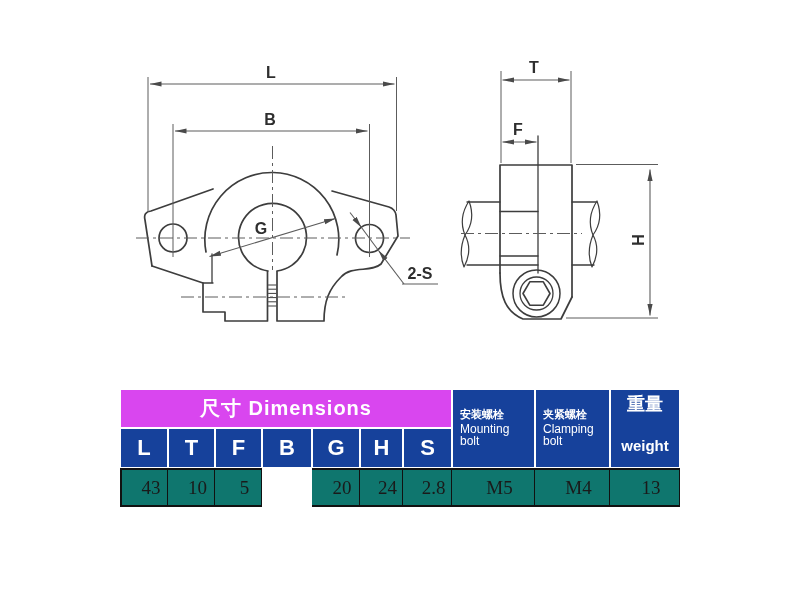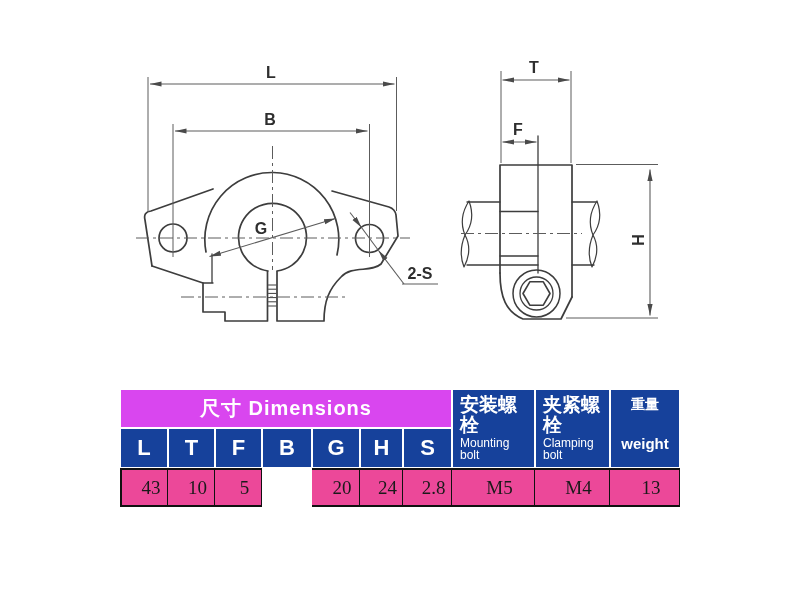--- a/index.html
+++ b/index.html
@@ -10,26 +10,26 @@
 
   
   #spec-table{position:absolute;left:120px;top:389px;width:560px;height:118px;
     display:grid;grid-template-columns:48px 47px 47px 50px 48px 43px 49px 83px 75px 70px;
     grid-template-rows:39px 40px 39px;background:#fff;box-sizing:border-box;}
   .hc{color:#fff;border:1px solid #fff;display:flex;align-items:center;justify-content:center;
       box-sizing:border-box;line-height:1.05;}
   .hc.main{font-size:20px;font-weight:bold;letter-spacing:1px;}
   .hc.letter{font-size:22px;font-weight:bold;}
   .bolt{flex-direction:column;align-items:flex-start;justify-content:center;padding-left:7px;}
-  .bolt .zh{font-size:19px;font-weight:bold;margin-bottom:2px;}
+  .bolt .zh{font-size:11px;font-weight:bold;margin-bottom:2px;}
   .bolt .en{font-size:12px;font-weight:500;}
   .wcell{flex-direction:column;align-items:center;justify-content:center;}
-  .wcell .zh{font-size:14px;font-weight:bold;margin-top:32px;}
+  .wcell .zh{font-size:18px;font-weight:bold;margin-top:32px;}
   .wcell .en{font-size:15px;font-weight:bold;margin-top:24px;}
-  .dc{background:#ec4899;color:#1a1a1a;display:flex;align-items:center;justify-content:center;
+  .dc{background:#0f766e;color:#1a1a1a;display:flex;align-items:center;justify-content:center;
       font-family:"Liberation Serif",serif;font-size:19px;box-sizing:border-box;
       border-top:2px solid #111;border-bottom:2px solid #111;border-right:1.5px solid #111;padding-left:13px;}
   .dc.first{border-left:2px solid #111;}
 </style>
 </head>
 <body>
 
 <div id="page">
 
   <svg id="drawing" width="800" height="385" viewBox="0 0 800 385">

